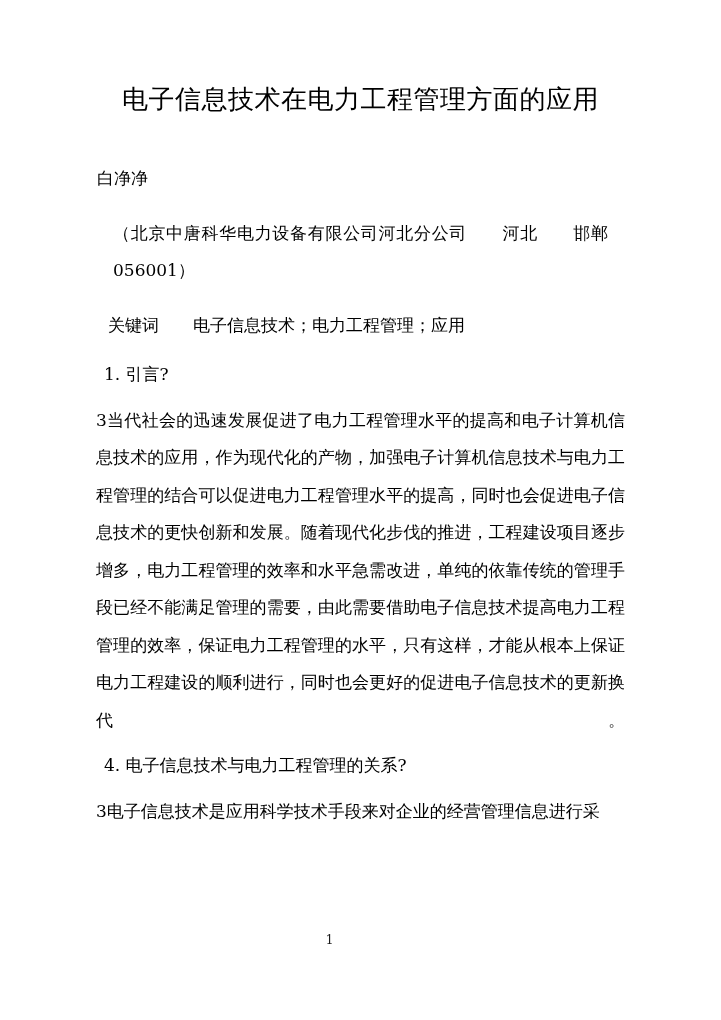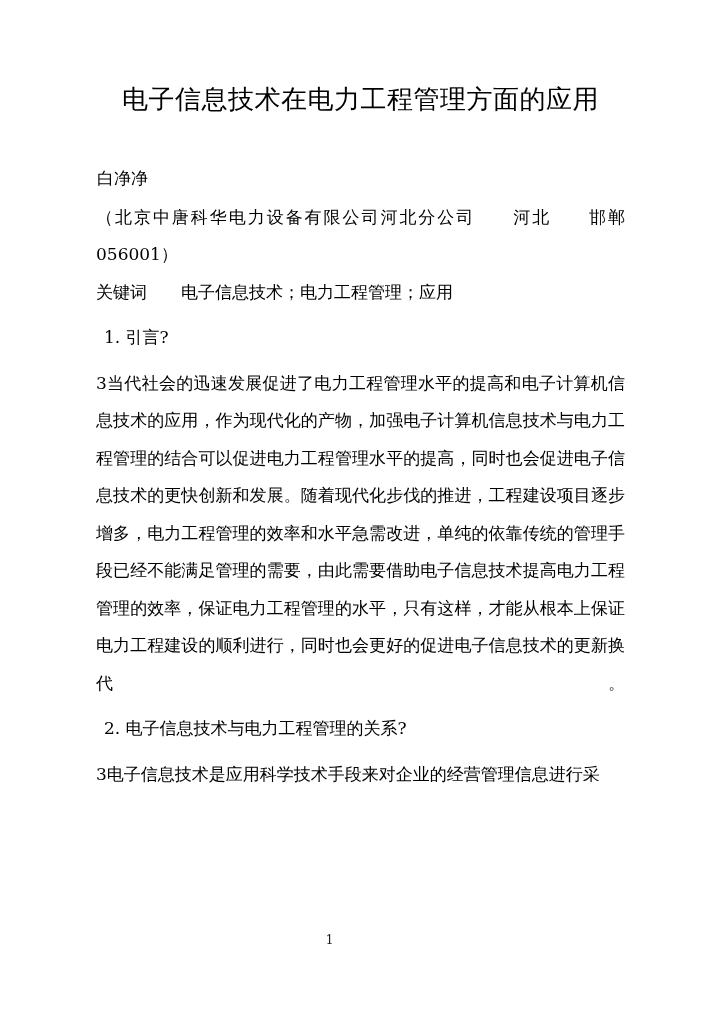--- a/index.html
+++ b/index.html
@@ -37,40 +37,40 @@
   }
   .author {
     font-size: 17px;
     line-height: 37.5px;
     margin: 1px;
     padding-top: 43px;
   }
   .affiliation {
     font-size: 17px;
     line-height: 37.5px;
-    margin: 0;
+    margin: 17px;
     text-align: justify;
     text-justify: inter-ideograph;
     white-space: pre-wrap;
   }
   .para {
     font-size: 17px;
     line-height: 37.5px;
     margin: 0;
     text-align: justify;
     text-justify: inter-ideograph;
     text-align-last: left;
   }
   .para-justify-all {
     text-align-last: justify;
   }
   .keywords {
     font-size: 17px;
     line-height: 37.5px;
-    margin: 0;
+    margin: 12px;
     white-space: pre-wrap;
   }
   .heading {
     font-size: 17px;
     line-height: 37.5px;
     margin: 8px;
   }
   .footer-page-number {
     position: absolute;
     left: 0;
@@ -94,20 +94,20 @@
 
     <p class="affiliation">（北京中唐科华电力设备有限公司河北分公司　　河北　　邯郸056001）</p>
 
 
     <p class="keywords">关键词　　电子信息技术；电力工程管理；应用</p>
 
     <p class="heading">1. 引言?</p>
 
     <p class="para para-justify-all">3当代社会的迅速发展促进了电力工程管理水平的提高和电子计算机信息技术的应用，作为现代化的产物，加强电子计算机信息技术与电力工程管理的结合可以促进电力工程管理水平的提高，同时也会促进电子信息技术的更快创新和发展。随着现代化步伐的推进，工程建设项目逐步增多，电力工程管理的效率和水平急需改进，单纯的依靠传统的管理手段已经不能满足管理的需要，由此需要借助电子信息技术提高电力工程管理的效率，保证电力工程管理的水平，只有这样，才能从根本上保证电力工程建设的顺利进行，同时也会更好的促进电子信息技术的更新换代。</p>
 
-    <p class="heading">2. 电子信息技术与电力工程管理的关系?</p>
+    <p class="heading">4. 电子信息技术与电力工程管理的关系?</p>
 
     <p class="para">3电子信息技术是应用科学技术手段来对企业的经营管理信息进行采</p>
 
   </div>
 
   <div class="footer-page-number">1</div>
 </div>
 
 </body></html>

